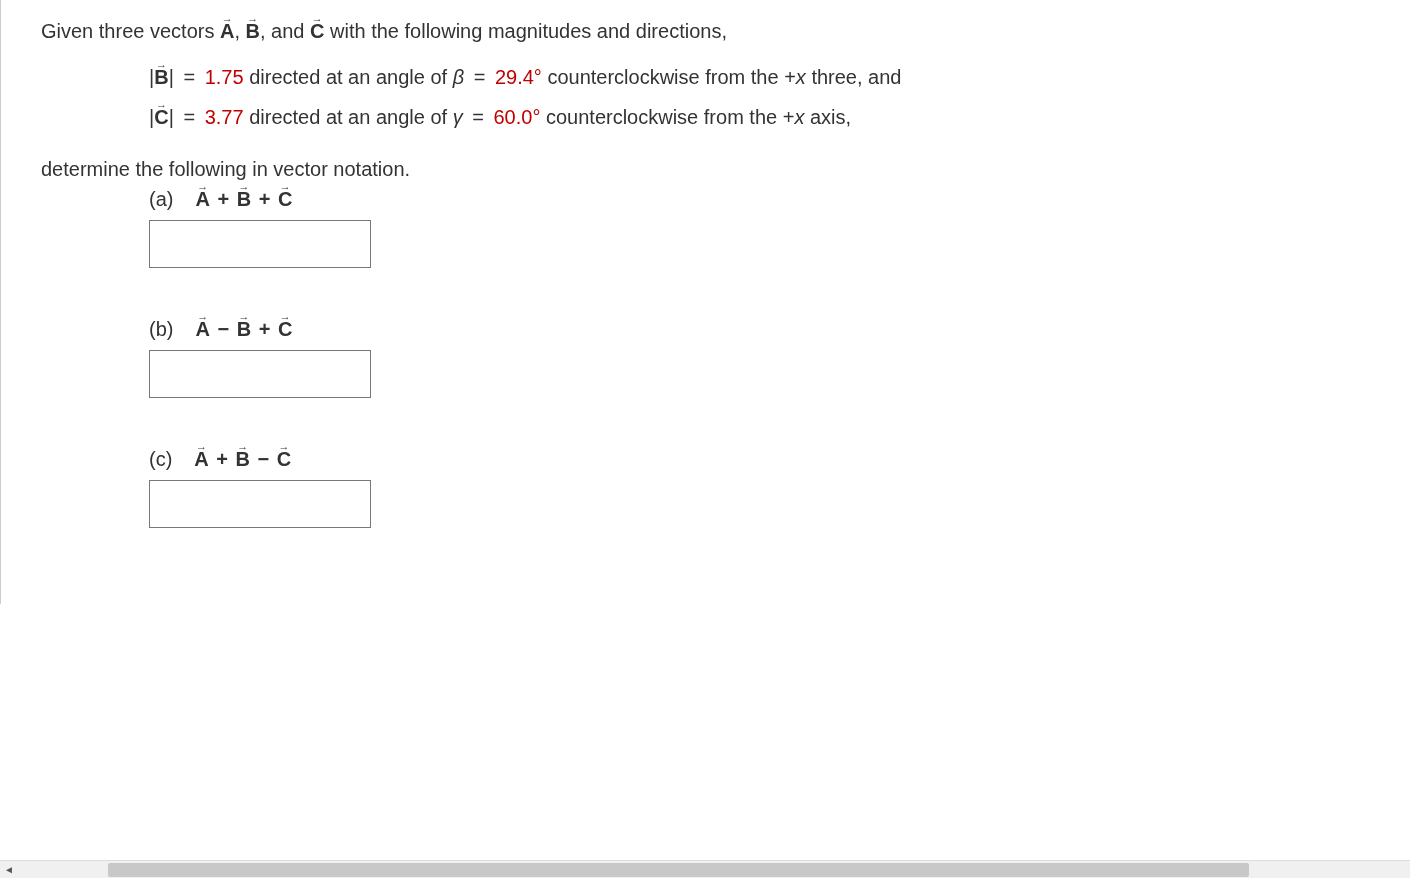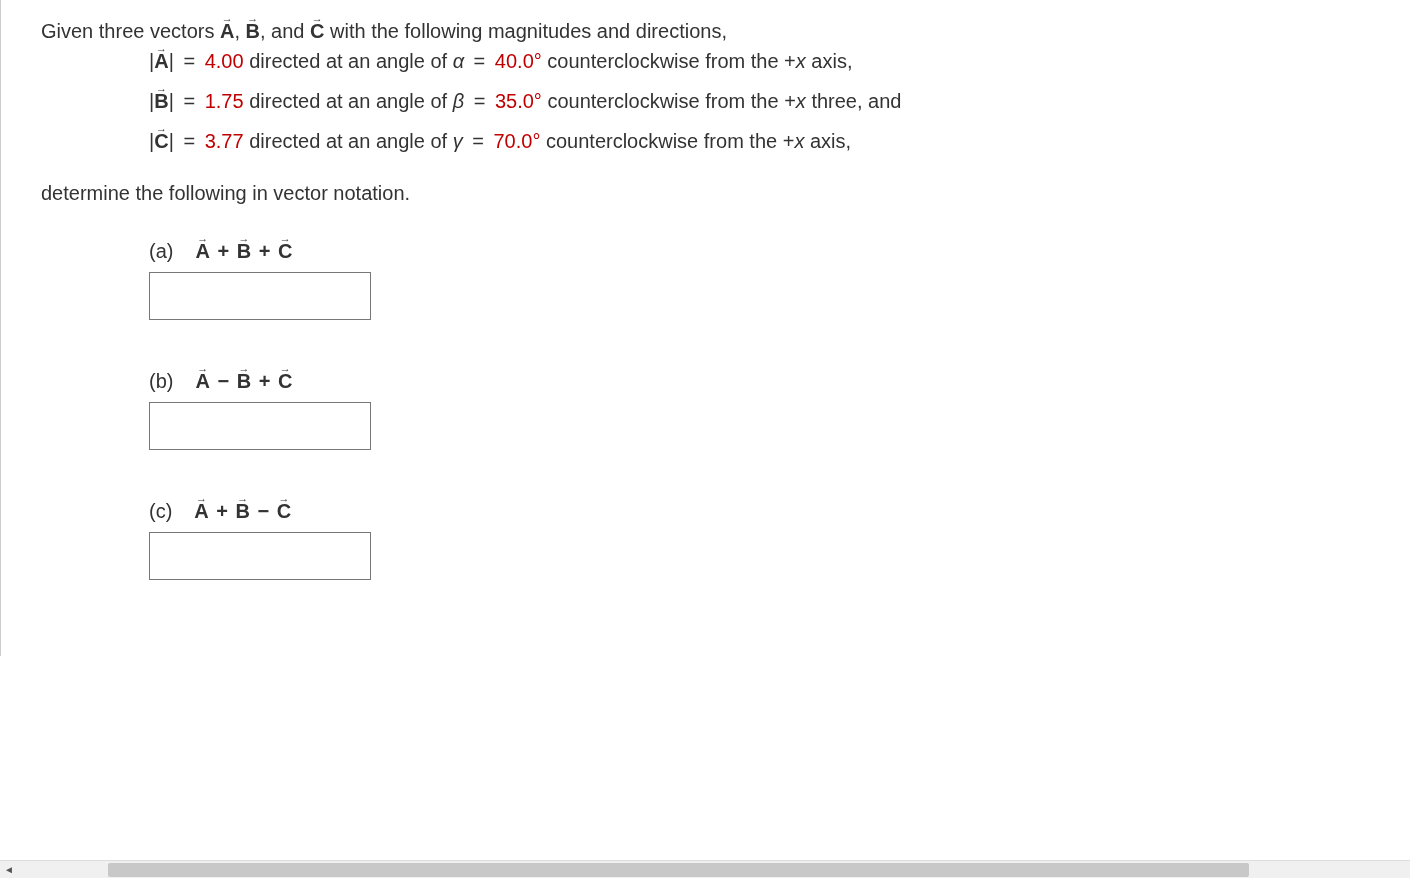--- a/index.html
+++ b/index.html
@@ -11,21 +11,21 @@
       font-family: Verdana, Geneva, sans-serif;
       font-size: 20px;
       color: #333;
       background: #fff;
       padding: 16px 40px 30px 40px;
       border-left: 1px solid #ccc;
       line-height: 1.5;
       width: 1410px;
     }
     .intro {
-      margin-bottom: 0;
+      margin-bottom: 16px;
     }
     .vec {
       font-weight: bold;
       position: relative;
       display: inline-block;
     }
     .vec::before {
       content: "→";
       position: absolute;
       top: -0.55em;
@@ -45,21 +45,20 @@
       font-family: Verdana, Geneva, sans-serif;
     }
     .given-list {
       padding-left: 108px;
       margin-bottom: 22px;
     }
     .given-list .line {
       margin-bottom: 10px;
     }
     .determine {
-      margin-bottom: 28px;
     }
     .parts {
       padding-left: 108px;
     }
     .part {
       margin-bottom: 46px;
     }
     .part-header {
       display: flex;
       align-items: baseline;
@@ -128,38 +127,32 @@
   </style>
 </head>
 <body>
 
 <div class="intro">
   <span>Given three vectors </span><span class="vec">A</span><span>, </span><span class="vec">B</span><span>, and </span><span class="vec">C</span><span> with the following magnitudes and directions,</span>
 </div>
 
 <div class="given-list">
 
-  <div class="line">
-    <span class="mag">|<span class="vec">A</span>|</span>
-    <span class="eq"> = </span>
-    <span class="red">4.00</span><span> directed at an angle of </span><span class="ital">α</span><span class="eq"> = </span><span class="red">40.0°</span>
-    <span>counterclockwise from the +</span><span class="x-axis"><span class="ital">x</span><span> axis,</span></span>
-  </div>
 
   <div class="line">
     <span class="mag">|<span class="vec">B</span>|</span>
     <span class="eq"> = </span>
-    <span class="red">1.75</span><span> directed at an angle of </span><span class="ital">β</span><span class="eq"> = </span><span class="red">35.0°</span>
+    <span class="red">1.75</span><span> directed at an angle of </span><span class="ital">β</span><span class="eq"> = </span><span class="red">29.4°</span>
     <span>counterclockwise from the +</span><span class="x-axis"><span class="ital">x</span><span> three, and</span></span>
   </div>
 
   <div class="line">
     <span class="mag">|<span class="vec">C</span>|</span>
     <span class="eq"> = </span>
-    <span class="red">3.77</span><span> directed at an angle of </span><span class="ital">γ</span><span class="eq"> = </span><span class="red">70.0°</span>
+    <span class="red">3.77</span><span> directed at an angle of </span><span class="ital">γ</span><span class="eq"> = </span><span class="red">60.0°</span>
     <span>counterclockwise from the +</span><span class="x-axis"><span class="ital">x</span><span> axis,</span></span>
   </div>
 
 </div>
 
 <div class="determine">determine the following in vector notation.</div>
 
 <div class="parts">
 
   <div class="part">

